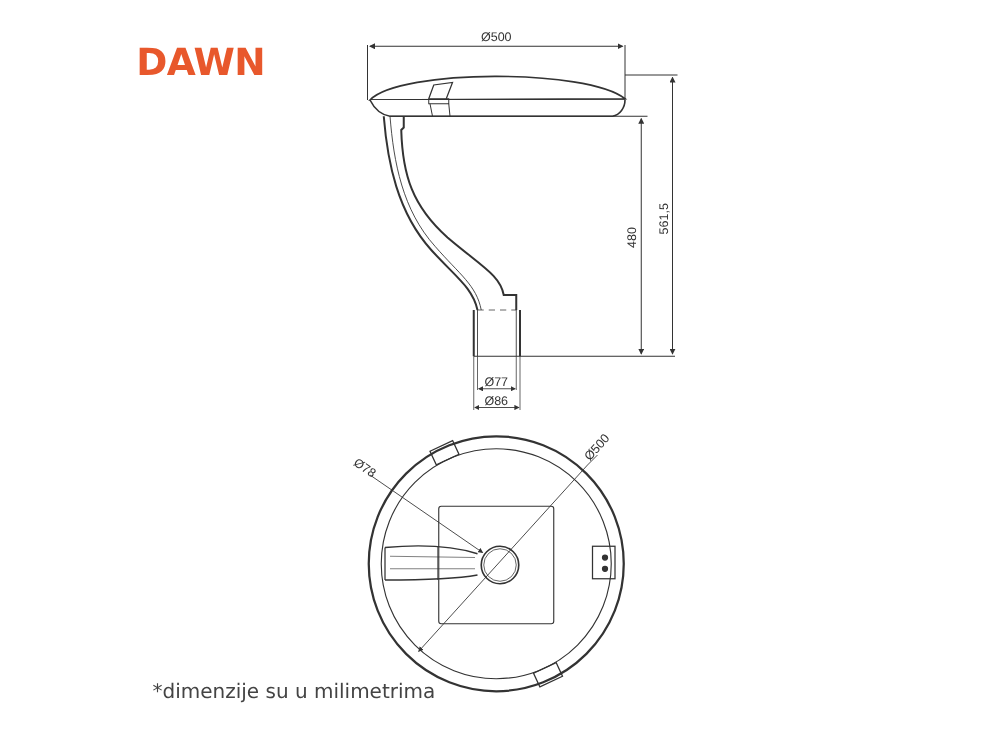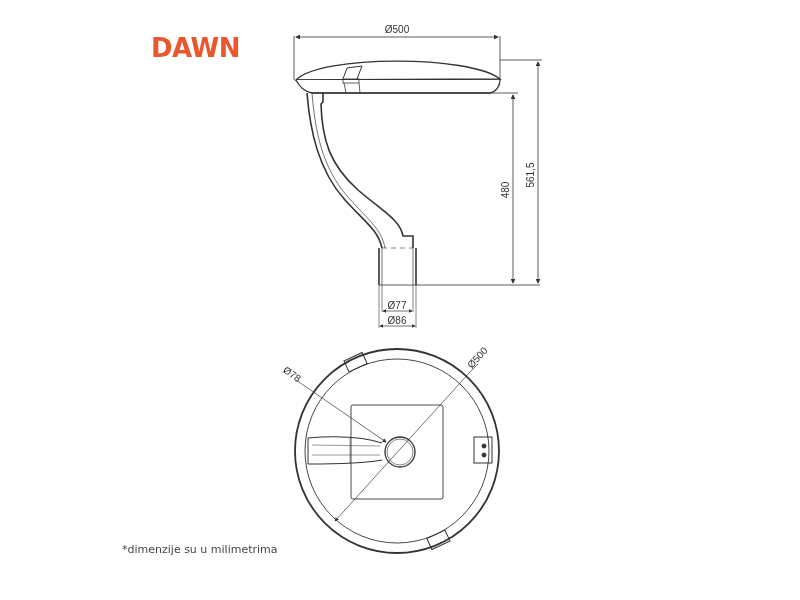--- a/index.html
+++ b/index.html
@@ -1,21 +1,21 @@
 <!DOCTYPE html>
 <html><head>
   <meta charset="utf-8">
   <style>
     html, body { margin: 0; padding: 0; background: #ffffff; }
     body { width: 800px; height: 600px; position: relative; overflow: hidden;
            font-family: "Liberation Sans", sans-serif; }
     .logo { position: absolute; left: 109px; top: 33px; font-family: "DejaVu Sans", sans-serif;
-            font-size: 26px; font-weight: bold; letter-spacing: -0.5px; margin-left: 42px; }
+            font-size: 30px; font-weight: bold; letter-spacing: -0.5px; }
     .note { position: absolute; left: 122px; top: 543px; font-family: "DejaVu Sans", sans-serif;
-            font-size: 11px; color: #444; }
+            font-size: 16px; color: #444; }
     svg { position: absolute; left: 0; top: 0; }
     .dim { font-family: "Liberation Sans", sans-serif; font-size: 10px; fill: #333; }
   </style>
 </head>
 <body>
 
 <div class="logo">
   <span style="color:#e8582c;">DAWN</span>
 </div>
 

